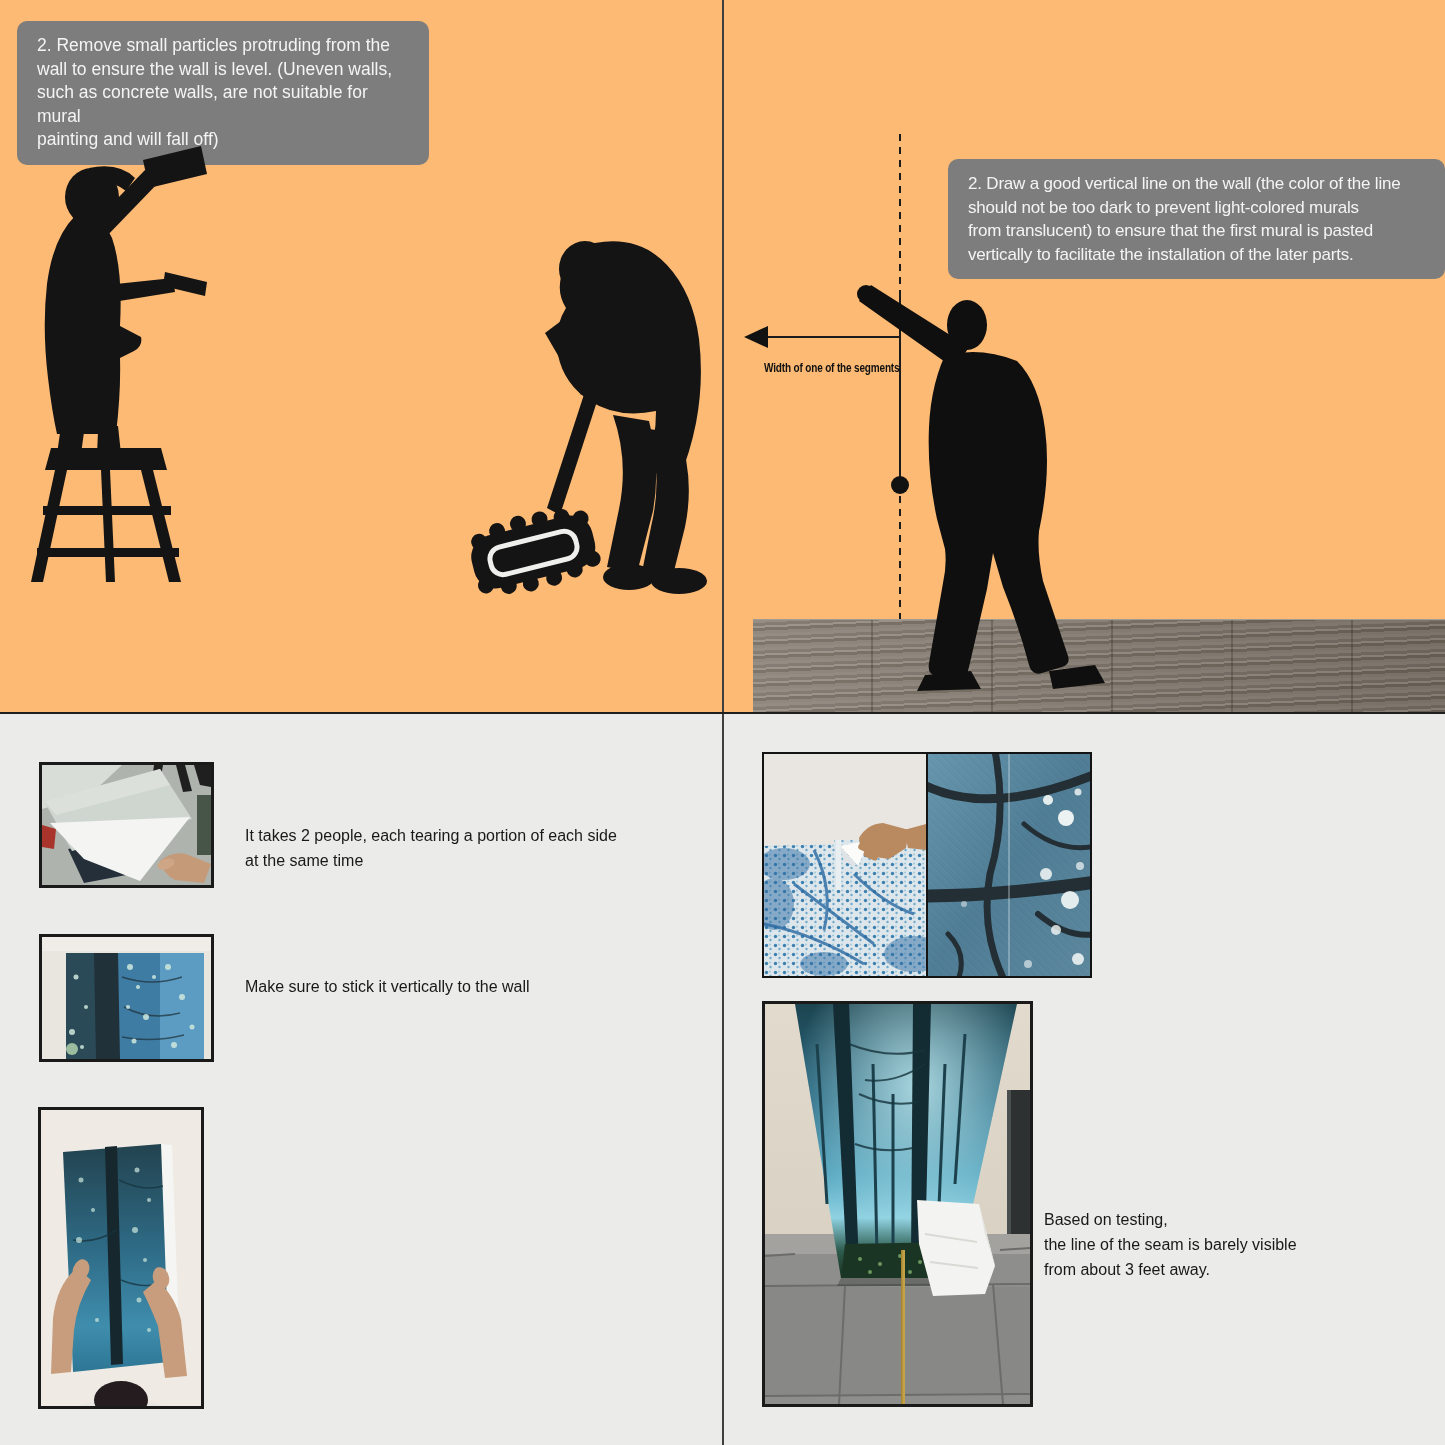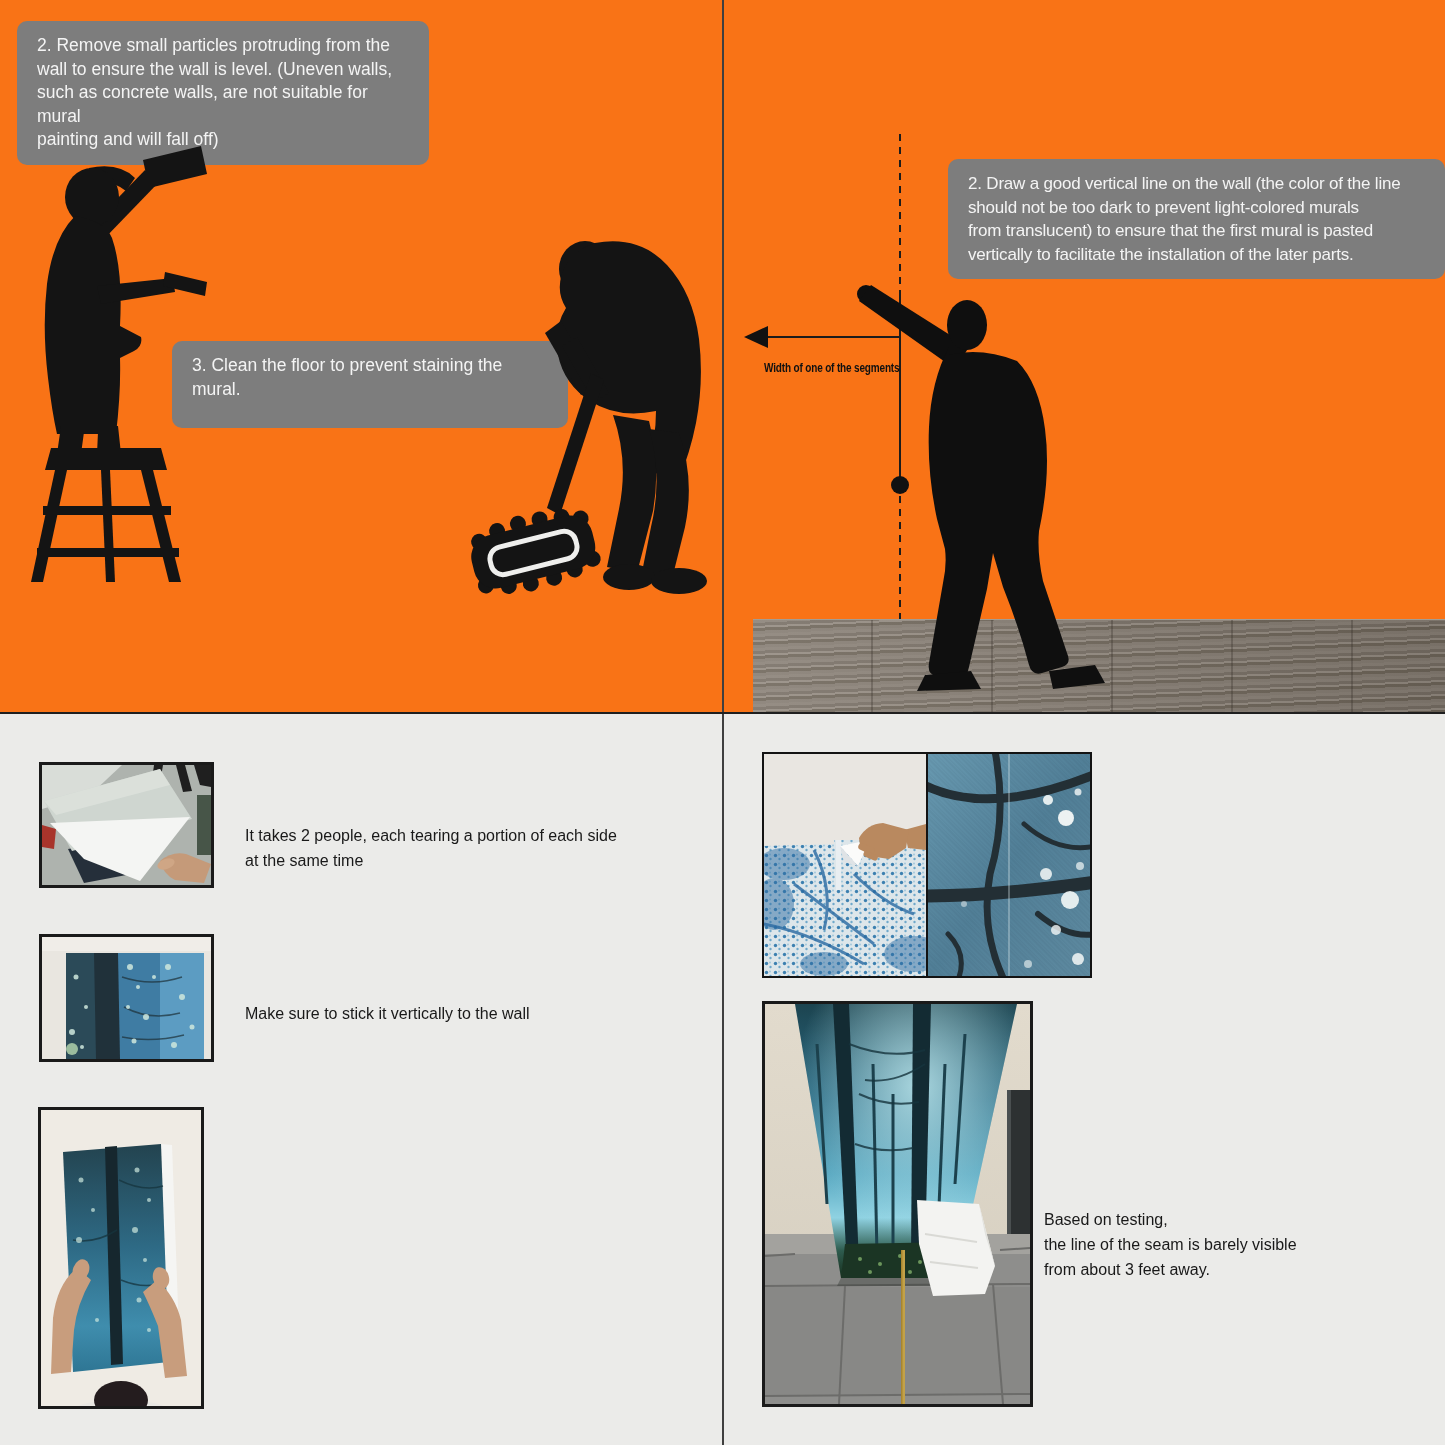--- a/index.html
+++ b/index.html
@@ -1,18 +1,18 @@
 <!DOCTYPE html>
 <html><head>
 <meta charset="utf-8">
 <style>
   html,body{margin:0;padding:0;background:#dcdcdc;}
   .canvas{
     position:relative;width:1445px;height:1445px;overflow:hidden;
-    background:#f97316;
+    background:#fdba74;
     font-family:"Liberation Sans",sans-serif;
   }
   .bottom-bg{position:absolute;left:0;top:714px;width:1445px;height:731px;background:#ebebe9;}
   .v-divider{position:absolute;left:722px;top:0;width:2px;height:1445px;background:#3f3f3f;}
   .h-divider{position:absolute;left:0;top:712px;width:1445px;height:2px;background:#1f1f1f;}
   .gbox{
     position:absolute;background:#7d7d7d;border-radius:10px;
     color:#f4f4f4;font-size:17.5px;line-height:23.5px;
     padding:13px 20px;white-space:pre-line;box-sizing:border-box;
   }
@@ -67,21 +67,20 @@
       <path d="M46,288 l-4,28 24,0 3,-22 14,0 -1,22 24,0 -3,-28 z"></path>
       <polygon points="36,310 146,310 152,332 30,332"></polygon>
       <polygon points="40,332 52,332 28,444 16,444"></polygon>
       <polygon points="126,332 138,332 166,444 154,444"></polygon>
       <polygon points="86,332 95,332 100,444 91,444"></polygon>
       <rect x="28" y="368" width="128" height="9"></rect>
       <rect x="22" y="410" width="142" height="9"></rect>
     </g>
   </svg>
 
-  <div class="gbox" style="left:172px;top:341px;width:396px;height:87px;">3. Clean the floor to prevent staining the mural.</div>
 
   <svg style="position:absolute;left:463px;top:233px;" width="252" height="364" viewBox="0 0 252 364">
     <g fill="#141414">
       <ellipse cx="122" cy="36" rx="26" ry="28"></ellipse>
       <path d="M132,10 q44,-8 72,22 q26,28 32,74 q5,42 -3,84 q-6,30 -17,56 l-32,-8 q9,-32 9,-60 q-38,8 -66,-10 q-26,-17 -32,-46 q-5,-26 8,-47 q-10,-16 -4,-34 q7,-22 33,-31 z"></path>
       <polygon points="98,88 134,150 118,162 82,100"></polygon>
       <polygon points="114,104 146,160 131,169 99,113"></polygon>
       <polygon points="128,140 141,147 97,282 84,275"></polygon>
       <g transform="rotate(-14 70 318)">
         <circle cx="20" cy="296" r="8"></circle>
@@ -184,21 +183,21 @@
           <circle cx="126" cy="30" r="3"></circle>
         <circle cx="140" cy="60" r="3"></circle>
           <circle cx="150" cy="90" r="2.5"></circle>
           <circle cx="132" cy="108" r="3"></circle>
         <circle cx="86" cy="70" r="2"></circle>
           <circle cx="112" cy="40" r="2"></circle>
       </g>
       <circle cx="30" cy="112" r="6" fill="#b8d8b0" opacity="0.8"></circle>
     </svg>
   </div>
-  <div class="btext" style="left:245px;top:957px;text-align:right;">Make sure to stick it vertically to the wall</div>
+  <div class="btext" style="left:245px;top:930px;text-align:right;">Make sure to stick it vertically to the wall</div>
 
   <div class="photo" style="left:38px;top:1107px;">
     <svg width="160" height="296" viewBox="0 0 160 296">
       <defs>
         <linearGradient id="mg" x1="0" y1="0" x2="0" y2="1">
           <stop offset="0" stop-color="#23434f"></stop>
             <stop offset="0.45" stop-color="#2e6a85"></stop>
           <stop offset="0.8" stop-color="#3f8dad"></stop>
             <stop offset="1" stop-color="#2e7694"></stop>
         </linearGradient>

